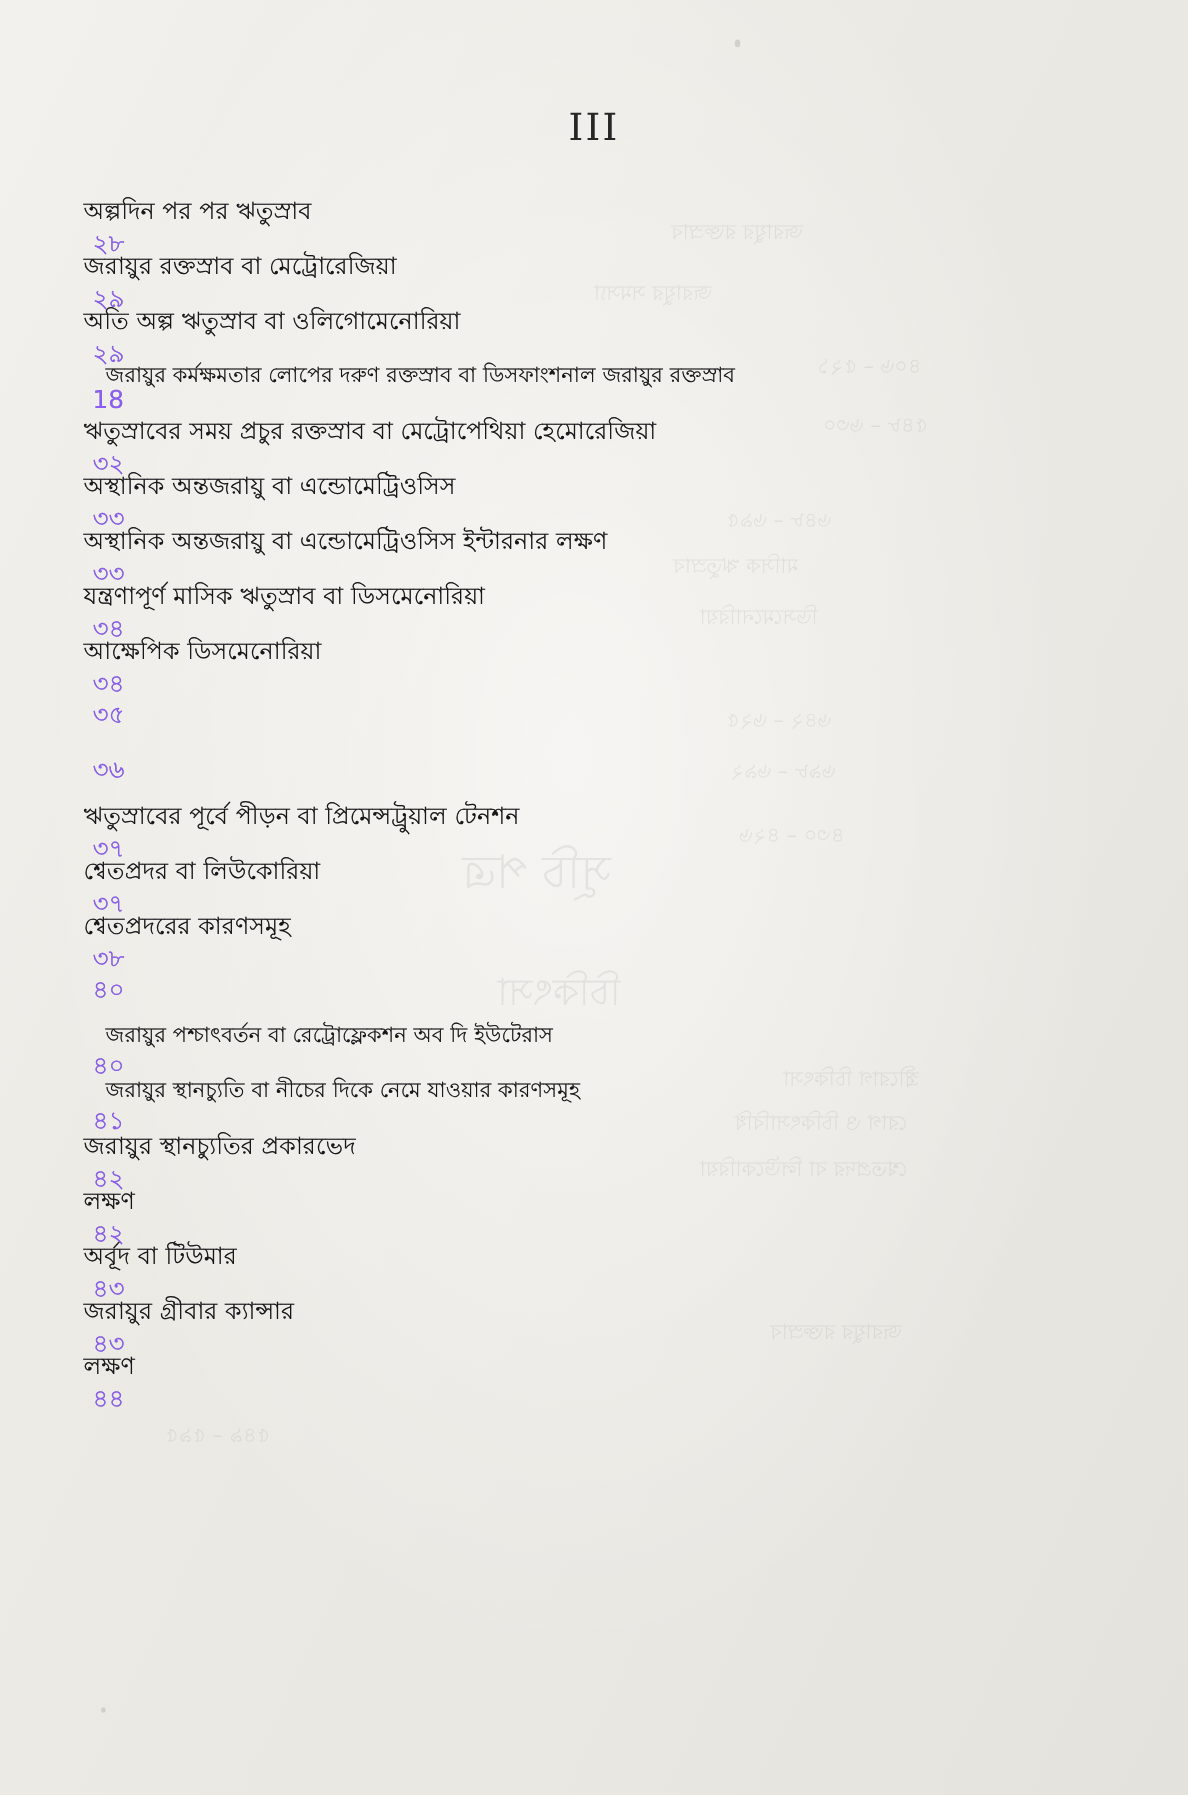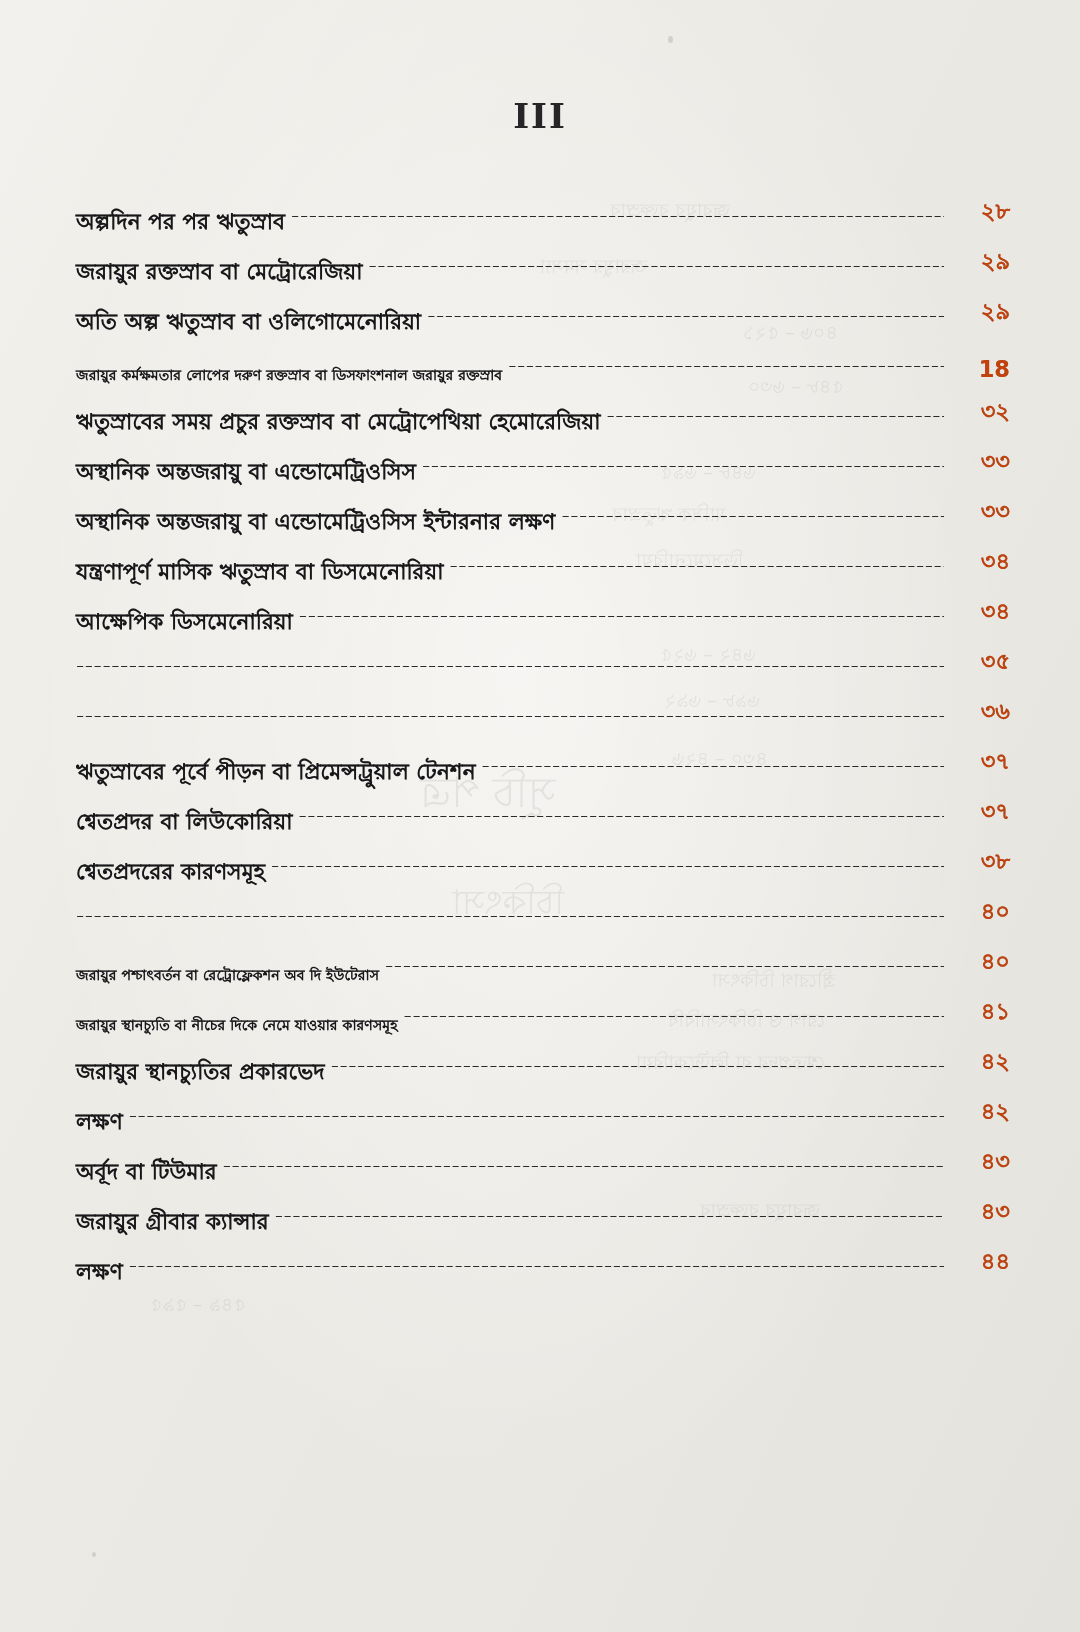--- a/index.html
+++ b/index.html
@@ -35,44 +35,44 @@
     font-family: "DejaVu Sans", sans-serif;
     color: #5a5a58;
     transform: scaleX(-1);
     white-space: nowrap;
     font-size: 19px;
   }
   .page {
     position: absolute;
     inset: 0;
     padding: 0;
-    font-weight: bold;
   }
   .page-number {
     position: absolute;
     top: 96px;
     left: 0;
     right: 0;
     text-align: center;
     font-family: "DejaVu Serif", "Liberation Serif", serif;
     font-size: 34px;
     letter-spacing: 2px;
     color: #262626;
   }
   .toc {
     position: absolute;
     top: 182px;
     left: 76px;
     right: 70px;
   }
   .toc-row {
     display: flex;
-    align-items: flex-end;
+    align-items: flex-start;
     height: 50px;
     white-space: nowrap;
+    flex-direction: column;
   }
   .toc-title {
     font-size: 21.5px;
     line-height: 1;
     color: #17171a;
     letter-spacing: 0.1px;
     flex: 0 0 auto;
     padding-right: 6px;
     text-shadow: 0 0 0.6px rgba(0,0,0,0.35);
   }
@@ -90,25 +90,25 @@
     bottom: 0.28em;
     font-size: 20px;
     letter-spacing: 0.5px;
     color: #2a2a2a;
     font-family: "DejaVu Sans", sans-serif;
   }
   .toc-page {
     flex: 0 0 58px;
     text-align: right;
     font-size: 22.5px;
-    color: #c2410c;
+    color: #8b5cf6;
     padding-left: 8px;
     text-shadow: 0 0 0.6px rgba(0,0,0,0.35);
   }
-  .toc-row.tight .toc-title { font-size: 14px; }
+  .toc-row.tight .toc-title { font-size: 19px; margin-left: 20px; }
   .speck {
     position: absolute;
     background: #bcb9b2;
     border-radius: 50%;
     opacity: 0.55;
   }
 </style>
 </head>
 <body>
 

